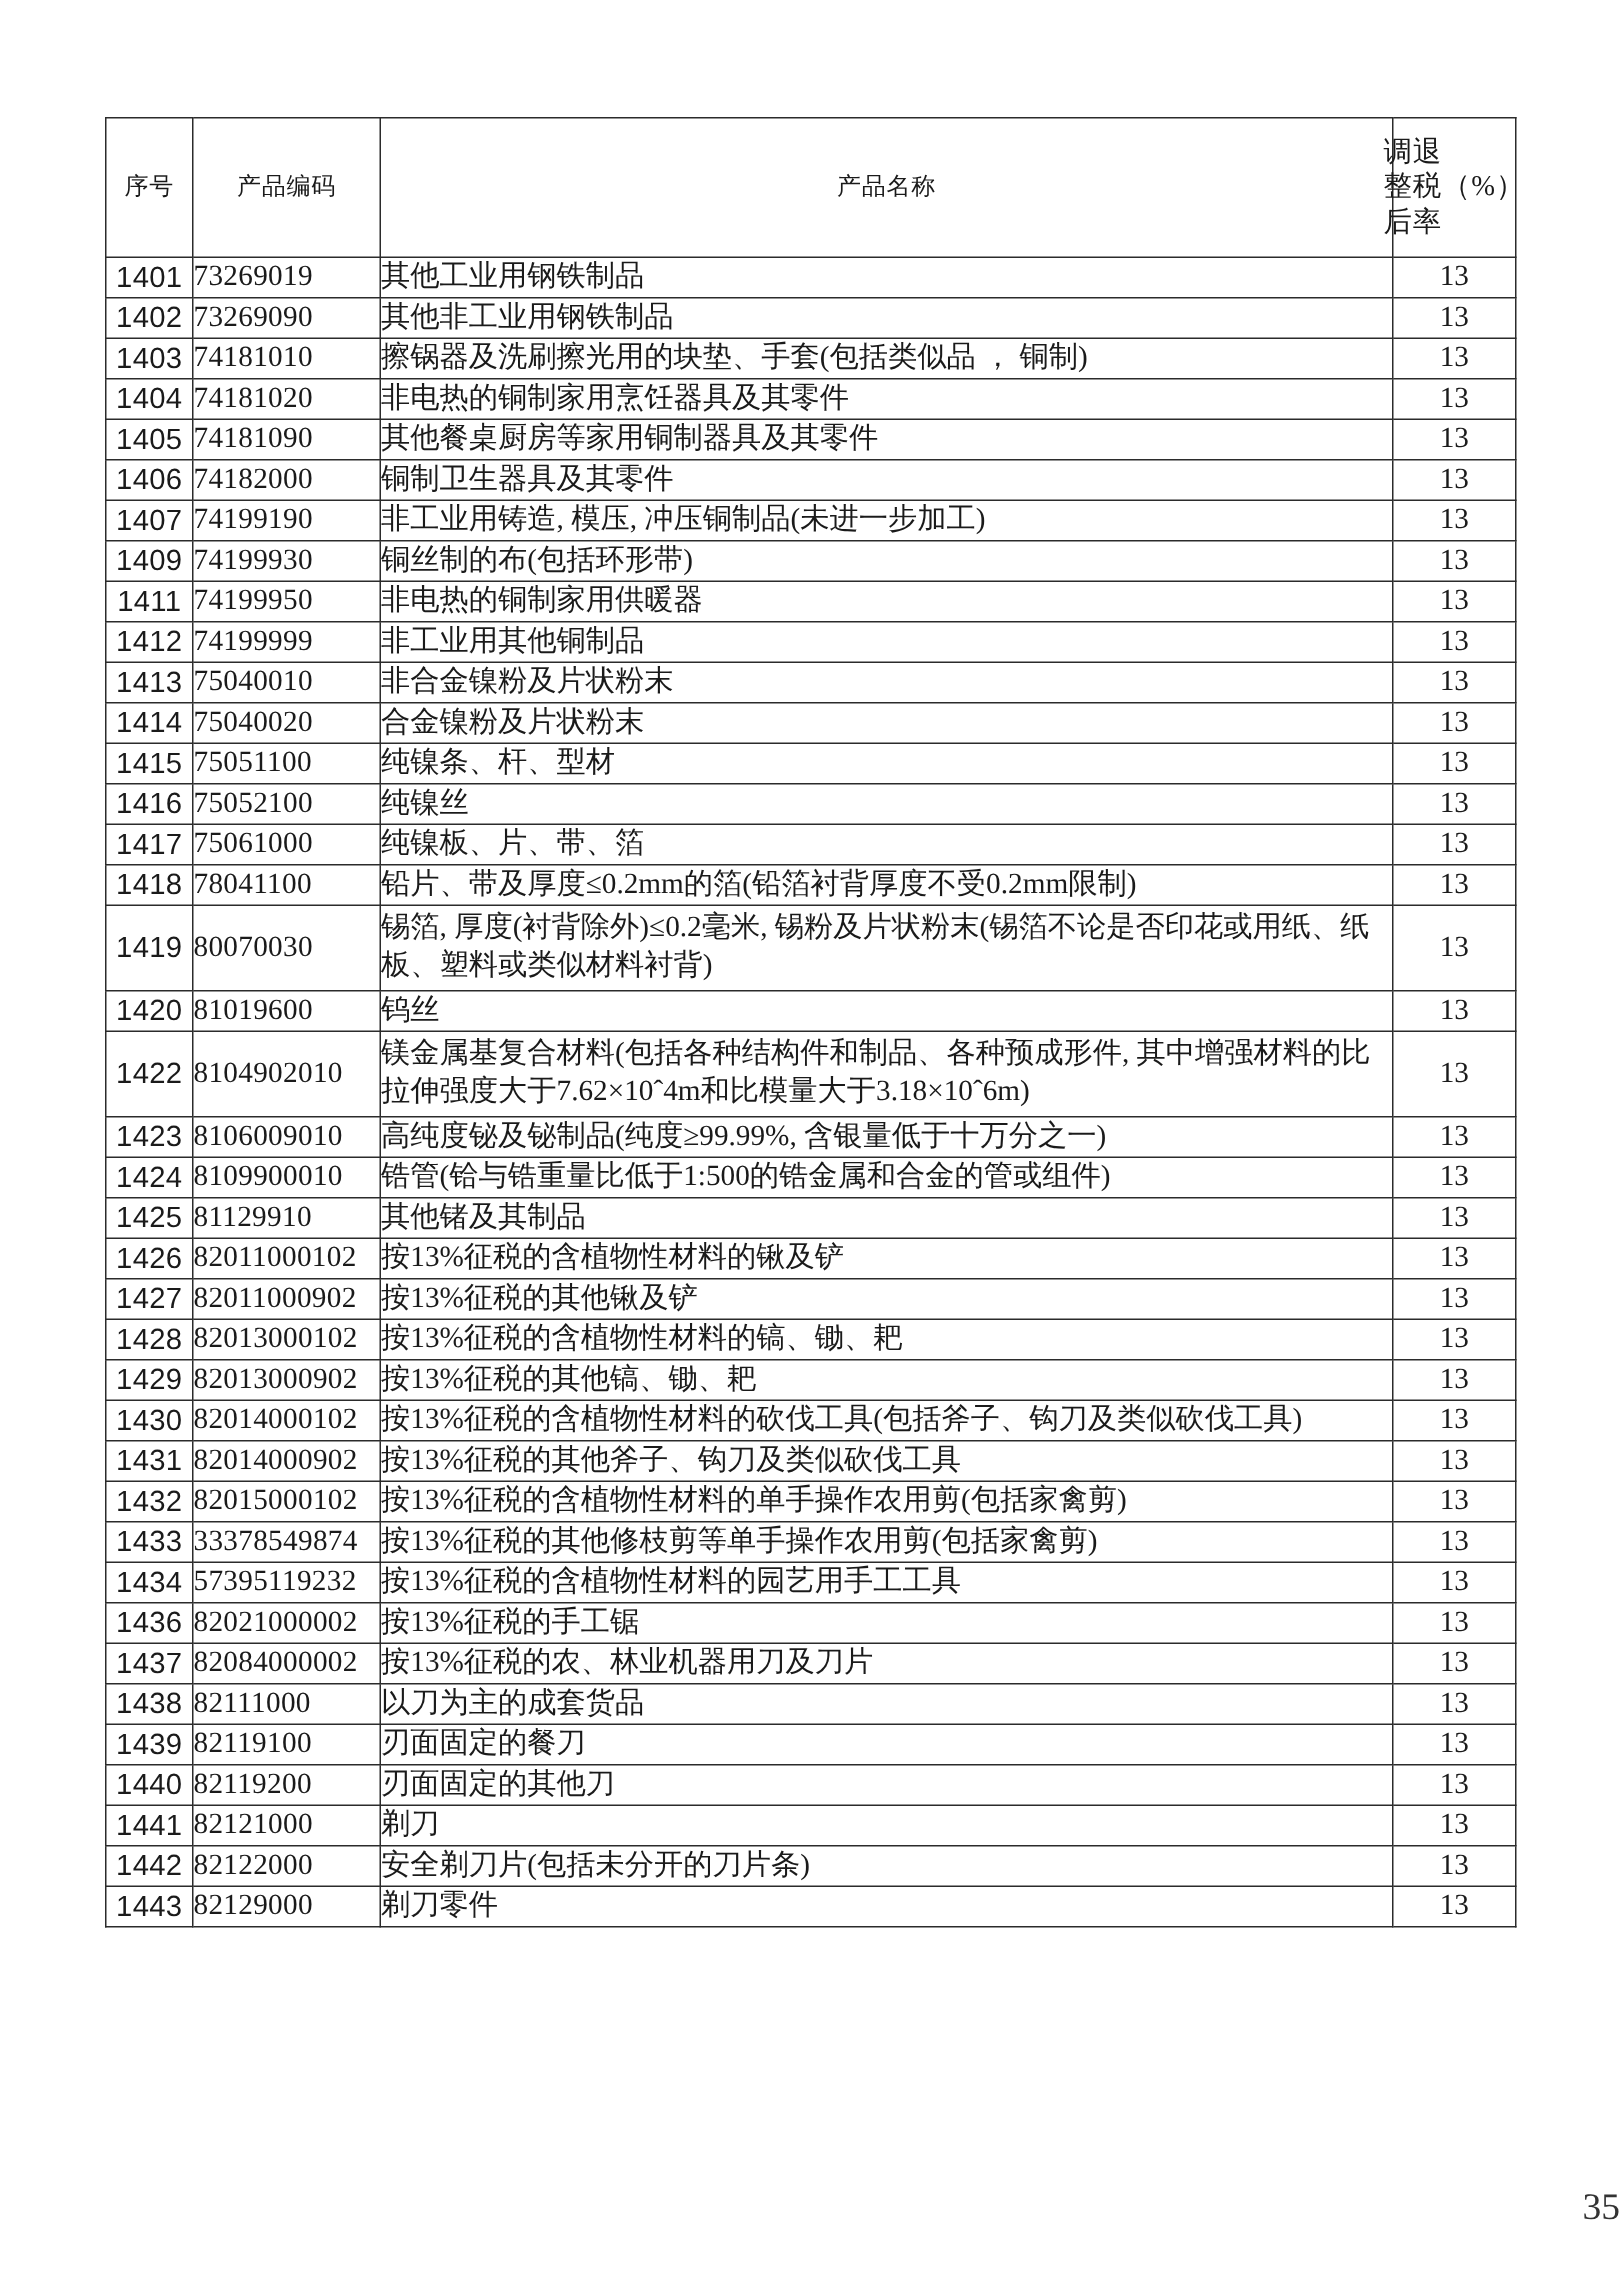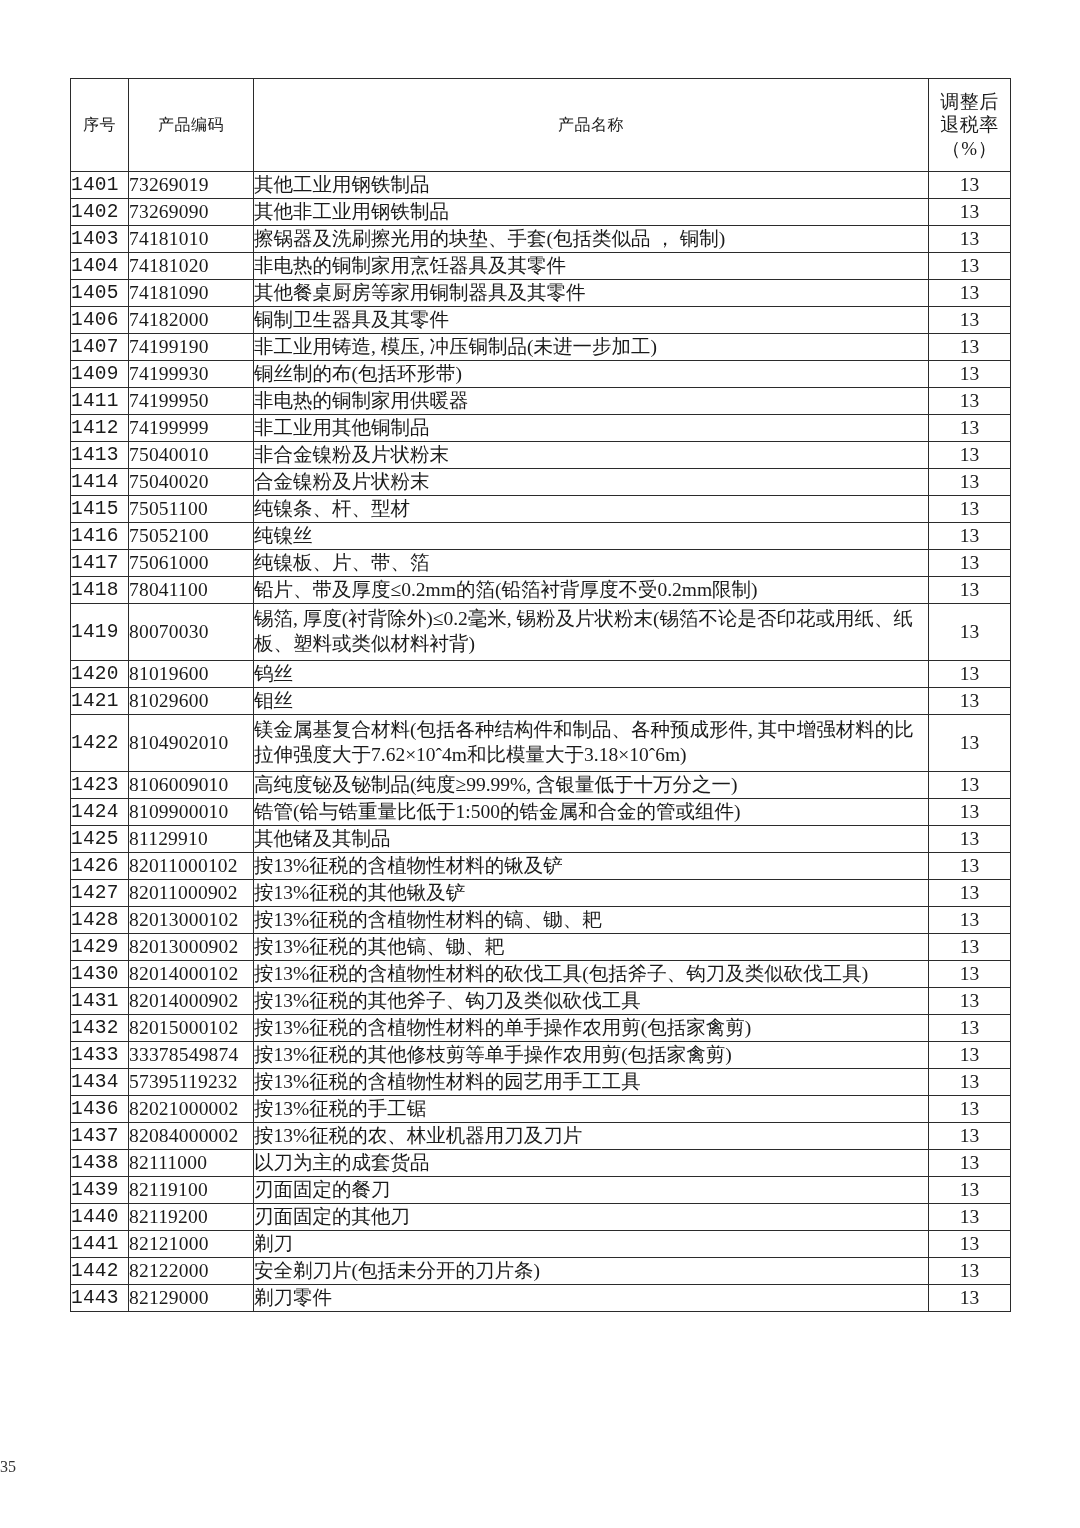--- a/index.html
+++ b/index.html
@@ -45,39 +45,40 @@
   
   thead td {
     height: 92px;
     text-align: center;
     font-size: 20px;
     line-height: 1.0;
     letter-spacing: 0.5px;
   }
   .hdr-stack {
     display: flex;
-    flex-direction: column;
+    flex-direction: row;
     align-items: center;
     justify-content: center;
     line-height: 1.22;
     font-size: 19px;
   }
   .hdr-single {
     font-size: 16px;
   }
 
   
   tbody td {
     height: 26px;
     font-size: 19.5px;
     line-height: 1.28;
   }
   td.seq {
+    text-align: center;
     padding: 1px 3px;
-    font-family: Liberation Mono, monospace;
+    font-family: Liberation Sans, sans-serif;
     letter-spacing: 0.2px;
   }
   td.code {
     text-align: left;
     padding: 1px 4px 1px 7px;
     font-family: Liberation Serif, serif;
     letter-spacing: 0.2px;
   }
   td.name {
     text-align: left;
@@ -89,22 +90,22 @@
     padding: 1px 3px;
     font-family: "Liberation Serif", "DejaVu Serif", serif;
   }
   tr.tall td { height: 56px; }
 
   .page-number {
     position: absolute;
     left: 0;
     top: 1458px;
     width: 1080px;
-    text-align: left;
-    font-size: 16px;
+    text-align: right;
+    font-size: 25px;
     font-family: "Liberation Serif", "DejaVu Serif", serif;
     color: #333;
   }
 </style>
 </head>
 <body>
 
 <div class="page">
 
   <table class="tariff">
@@ -236,26 +237,20 @@
           <td class="code">80070030</td>
           <td class="name">锡箔, 厚度(衬背除外)≤0.2毫米, 锡粉及片状粉末(锡箔不论是否印花或用纸、纸板、塑料或类似材料衬背)</td>
           <td class="rate">13</td>
         </tr>
         <tr>
           <td class="seq">1420</td>
           <td class="code">81019600</td>
           <td class="name">钨丝</td>
           <td class="rate">13</td>
         </tr>
-        <tr>
-          <td class="seq">1421</td>
-          <td class="code">81029600</td>
-          <td class="name">钼丝</td>
-          <td class="rate">13</td>
-        </tr>
         <tr class="tall">
           <td class="seq">1422</td>
           <td class="code">8104902010</td>
           <td class="name">镁金属基复合材料(包括各种结构件和制品、各种预成形件, 其中增强材料的比拉伸强度大于7.62×10ˆ4m和比模量大于3.18×10ˆ6m)</td>
           <td class="rate">13</td>
         </tr>
         <tr>
           <td class="seq">1423</td>
           <td class="code">8106009010</td>
           <td class="name">高纯度铋及铋制品(纯度≥99.99%, 含银量低于十万分之一)</td>

